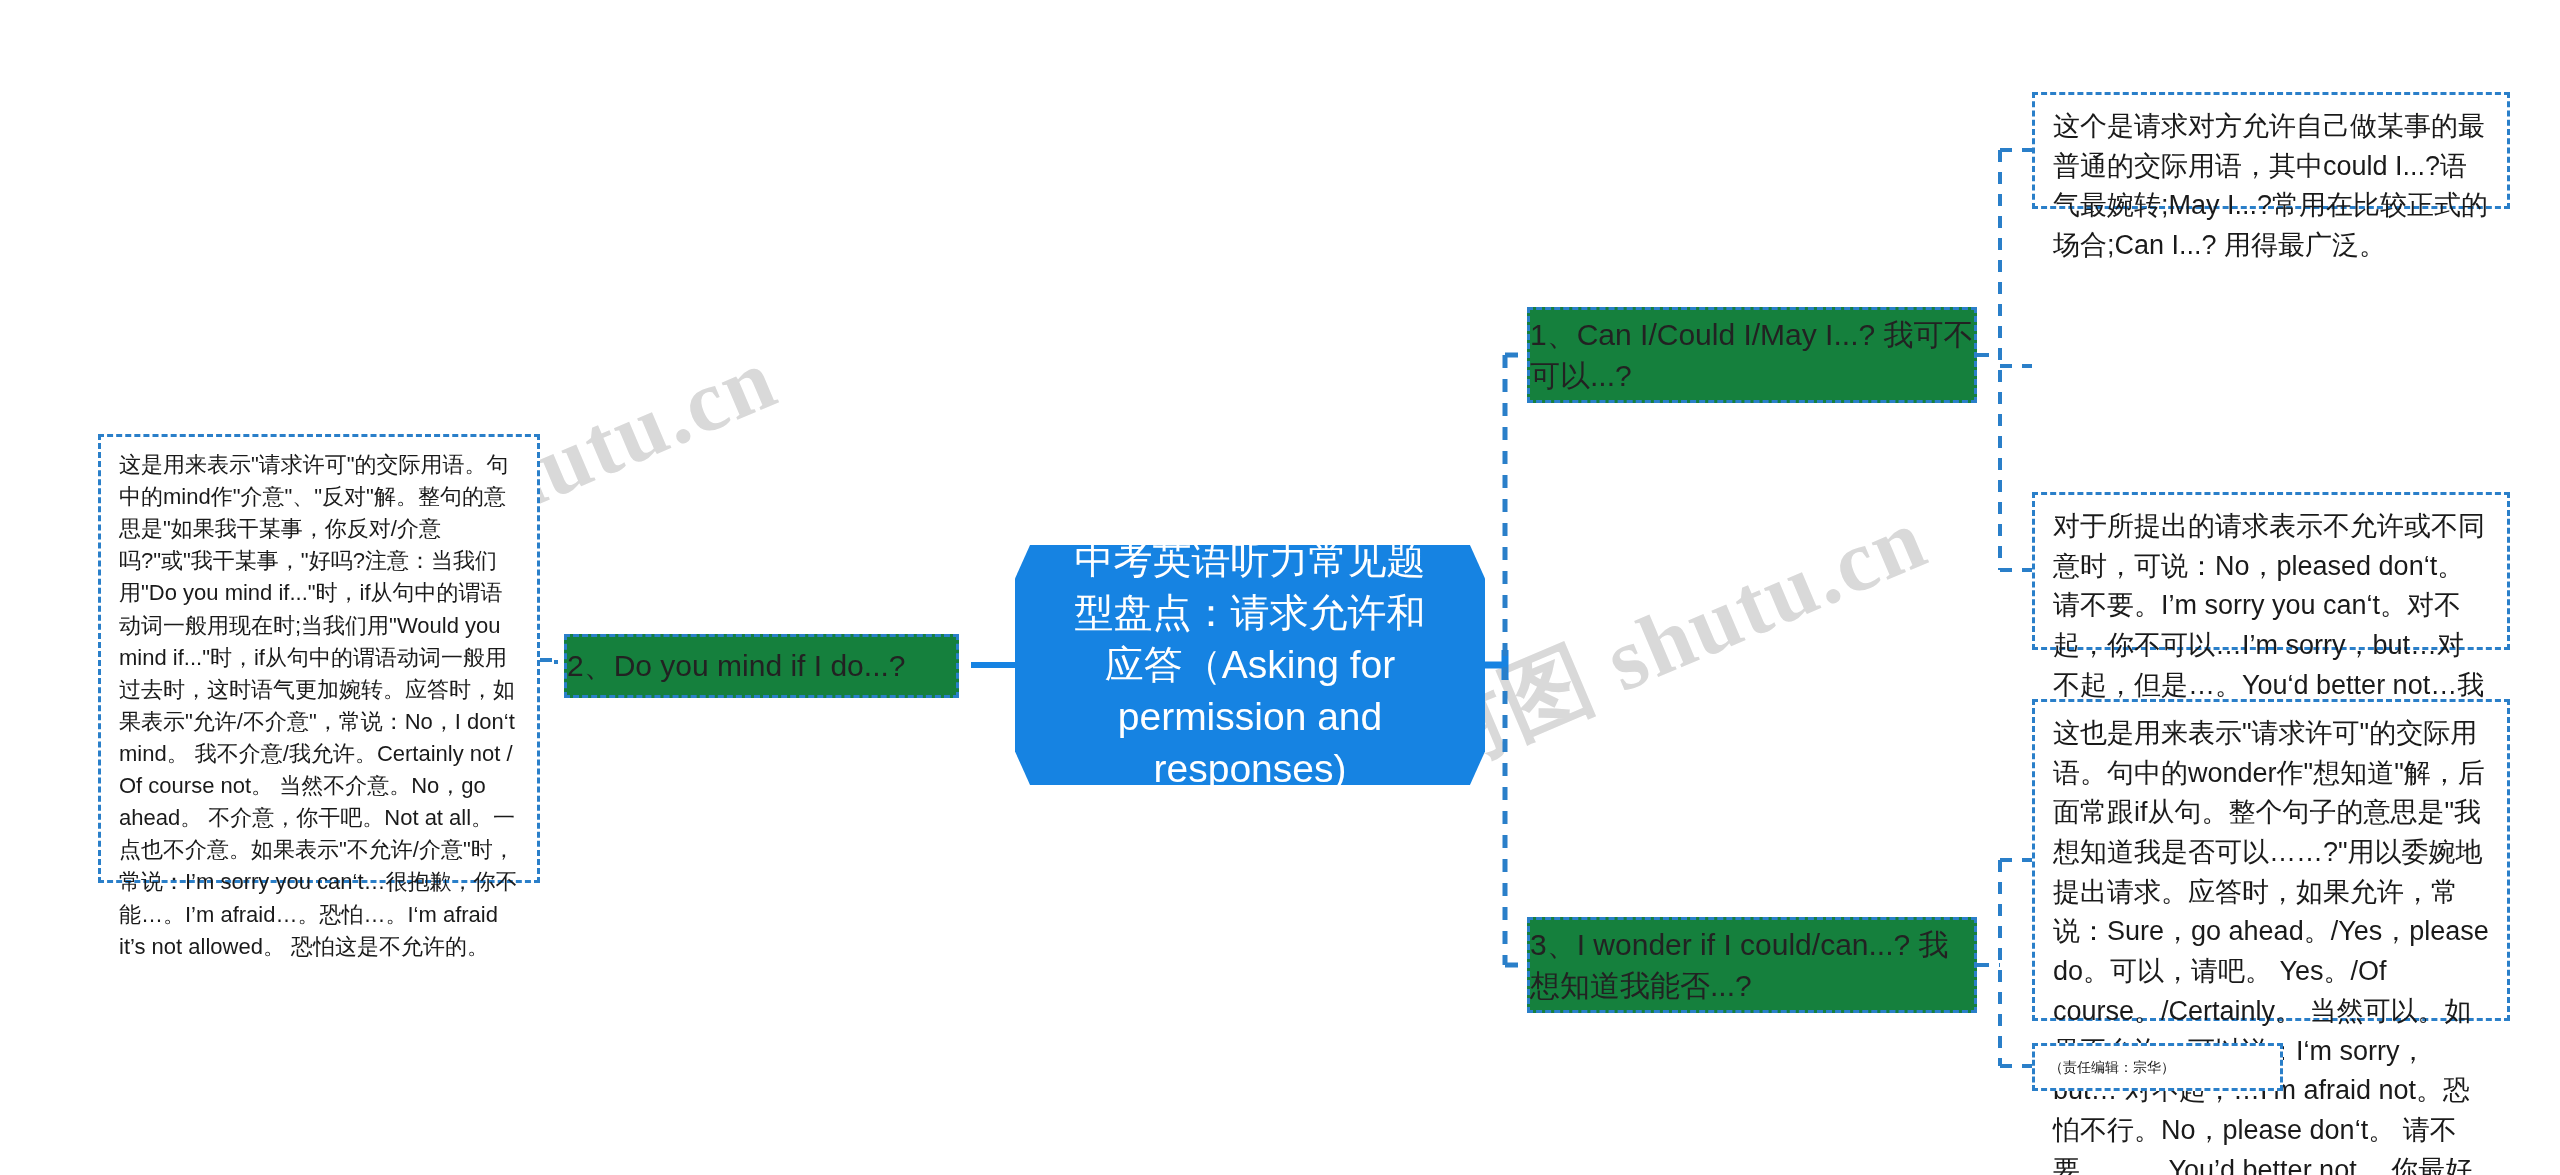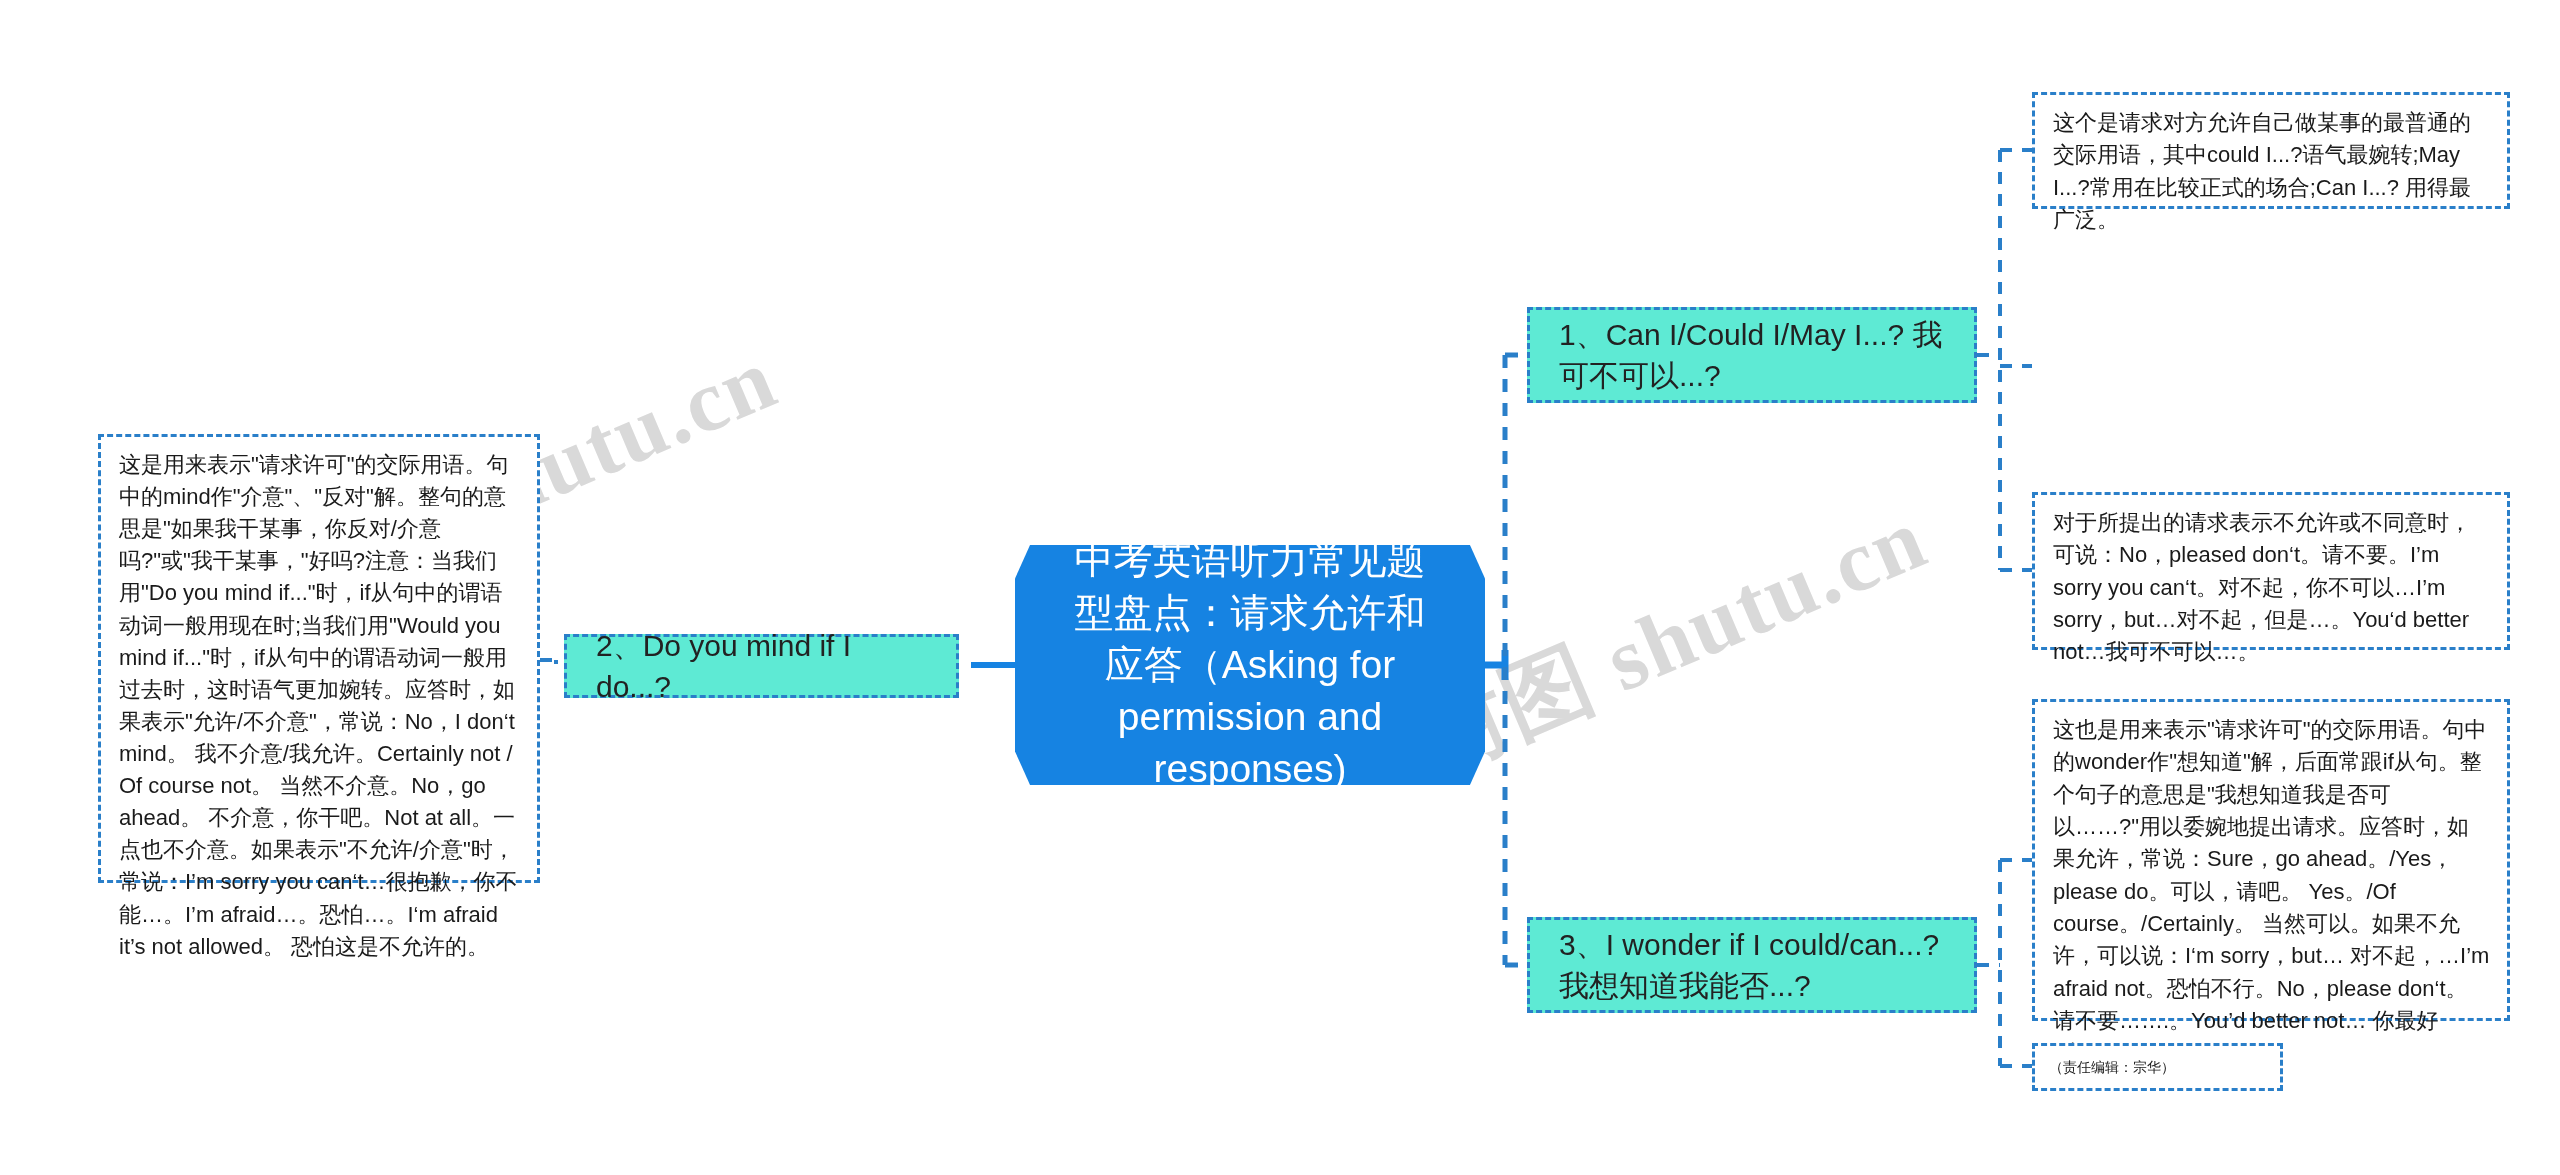--- a/index.html
+++ b/index.html
@@ -74,46 +74,46 @@
     line-height: 1.34;
     padding: 0 52px;
     box-sizing: border-box;
     white-space: pre-line;
   }
 
   
   .topic {
     position: absolute;
     border: 3px dashed #2a7fc9;
-    background: #5eead4;
+    background: #15803d;
     box-sizing: border-box;
     display: flex;
     align-items: center;
-    padding: 10px 29px;
+    padding: 10px 0;
   }
   .topic-label {
     font-size: 30px;
     line-height: 1.38;
     color: #222222;
   }
 
   #topic-left   { left: 564px;  top: 634px;  width: 395px;  height: 64px; }
   #topic-right1 { left: 1527px; top: 307px;  width: 450px;  height: 96px; }
   #topic-right2 { left: 1527px; top: 917px;  width: 450px;  height: 96px; }
 
   
   .detail {
     position: absolute;
     border: 3px dashed #2a7fc9;
     background: #ffffff;
     box-sizing: border-box;
     padding: 12px 16px 12px 18px;
   }
   .detail-text {
-    font-size: 22px;
+    font-size: 27px;
     line-height: 1.47;
     color: #1a1a1a;
     word-break: break-word;
   }
 
   #detail-left    { left: 98px;   top: 434px;  width: 442px;  height: 449px; }
   #detail-left .detail-text { font-size: 22px; line-height: 1.46; }
 
   #detail-r1 { left: 2032px; top: 92px;  width: 478px;  height: 117px; }
   #detail-r2 { left: 2032px; top: 277px; width: 478px;  height: 179px; }

